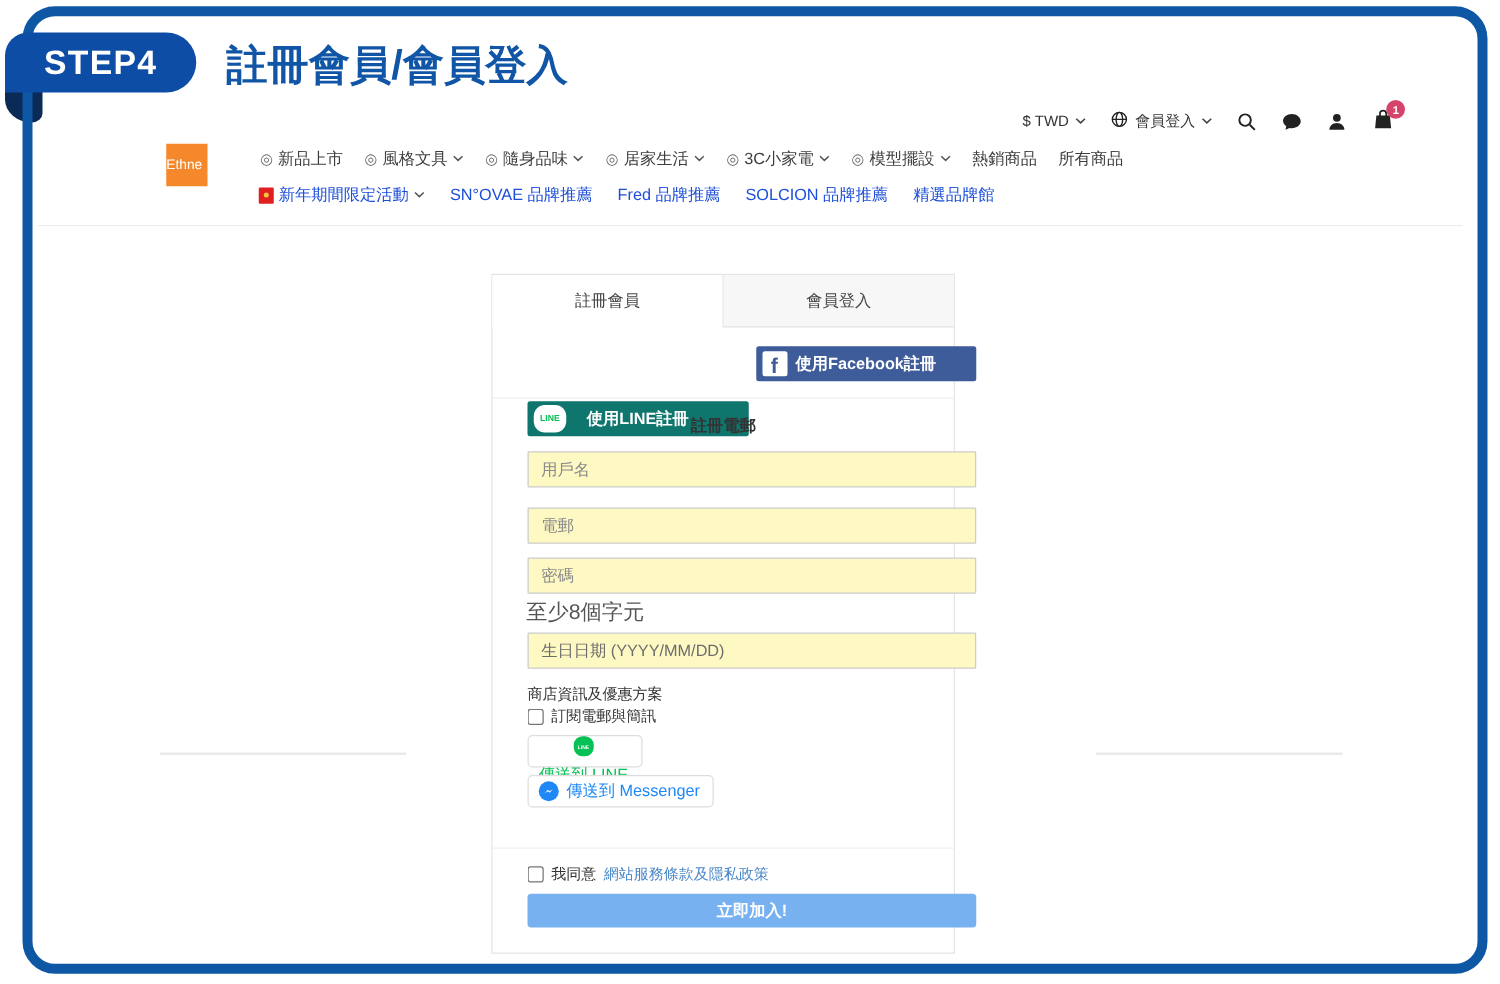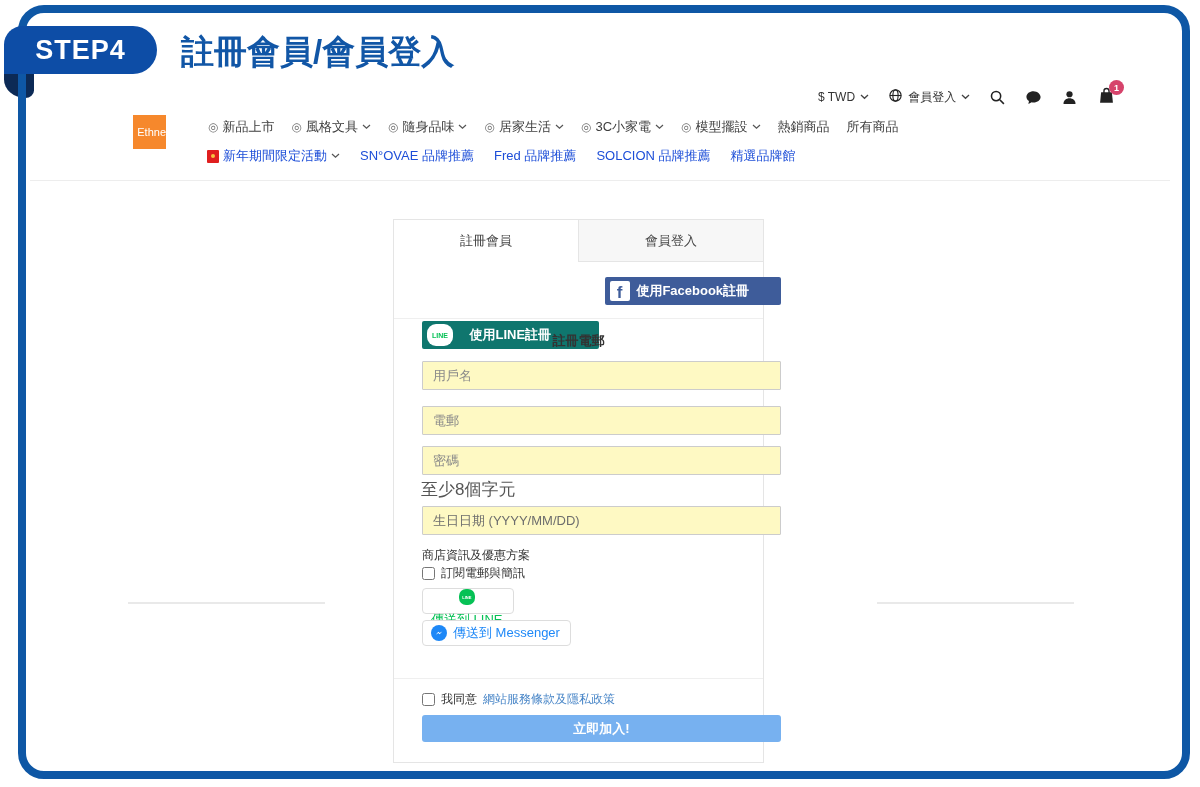--- a/index.html
+++ b/index.html
@@ -40,21 +40,21 @@
   .bag-wrap { position:relative; }
   .badge {
     position:absolute; top:-6px; right:-8px; width:15px; height:15px;
     background:#d6436b; border-radius:50%; color:#fff; font-size:9px;
     font-weight:bold; display:flex; align-items:center; justify-content:center;
   }
   
   .logo {
     position:absolute; left:133px; top:115px; width:33px; height:34px; z-index:3;
     background:#f6882c; color:#fff; font-size:11px;
-    display:flex; align-items:center; justify-content:flex-end;
+    display:flex; align-items:center; justify-content:flex-start;
   }
   .nav-row1 {
     position:absolute; left:208px; top:118px; z-index:3;
     display:flex; align-items:center; gap:17px; font-size:13px; color:#3d3d3d;
   }
   .nav-row2 {
     position:absolute; left:207px; top:147px; z-index:3;
     display:flex; align-items:center; gap:20px; font-size:13px; color:#1d4ed8;
   }
   .nav-item { display:flex; align-items:center; gap:4px; cursor:pointer; white-space:nowrap; }

